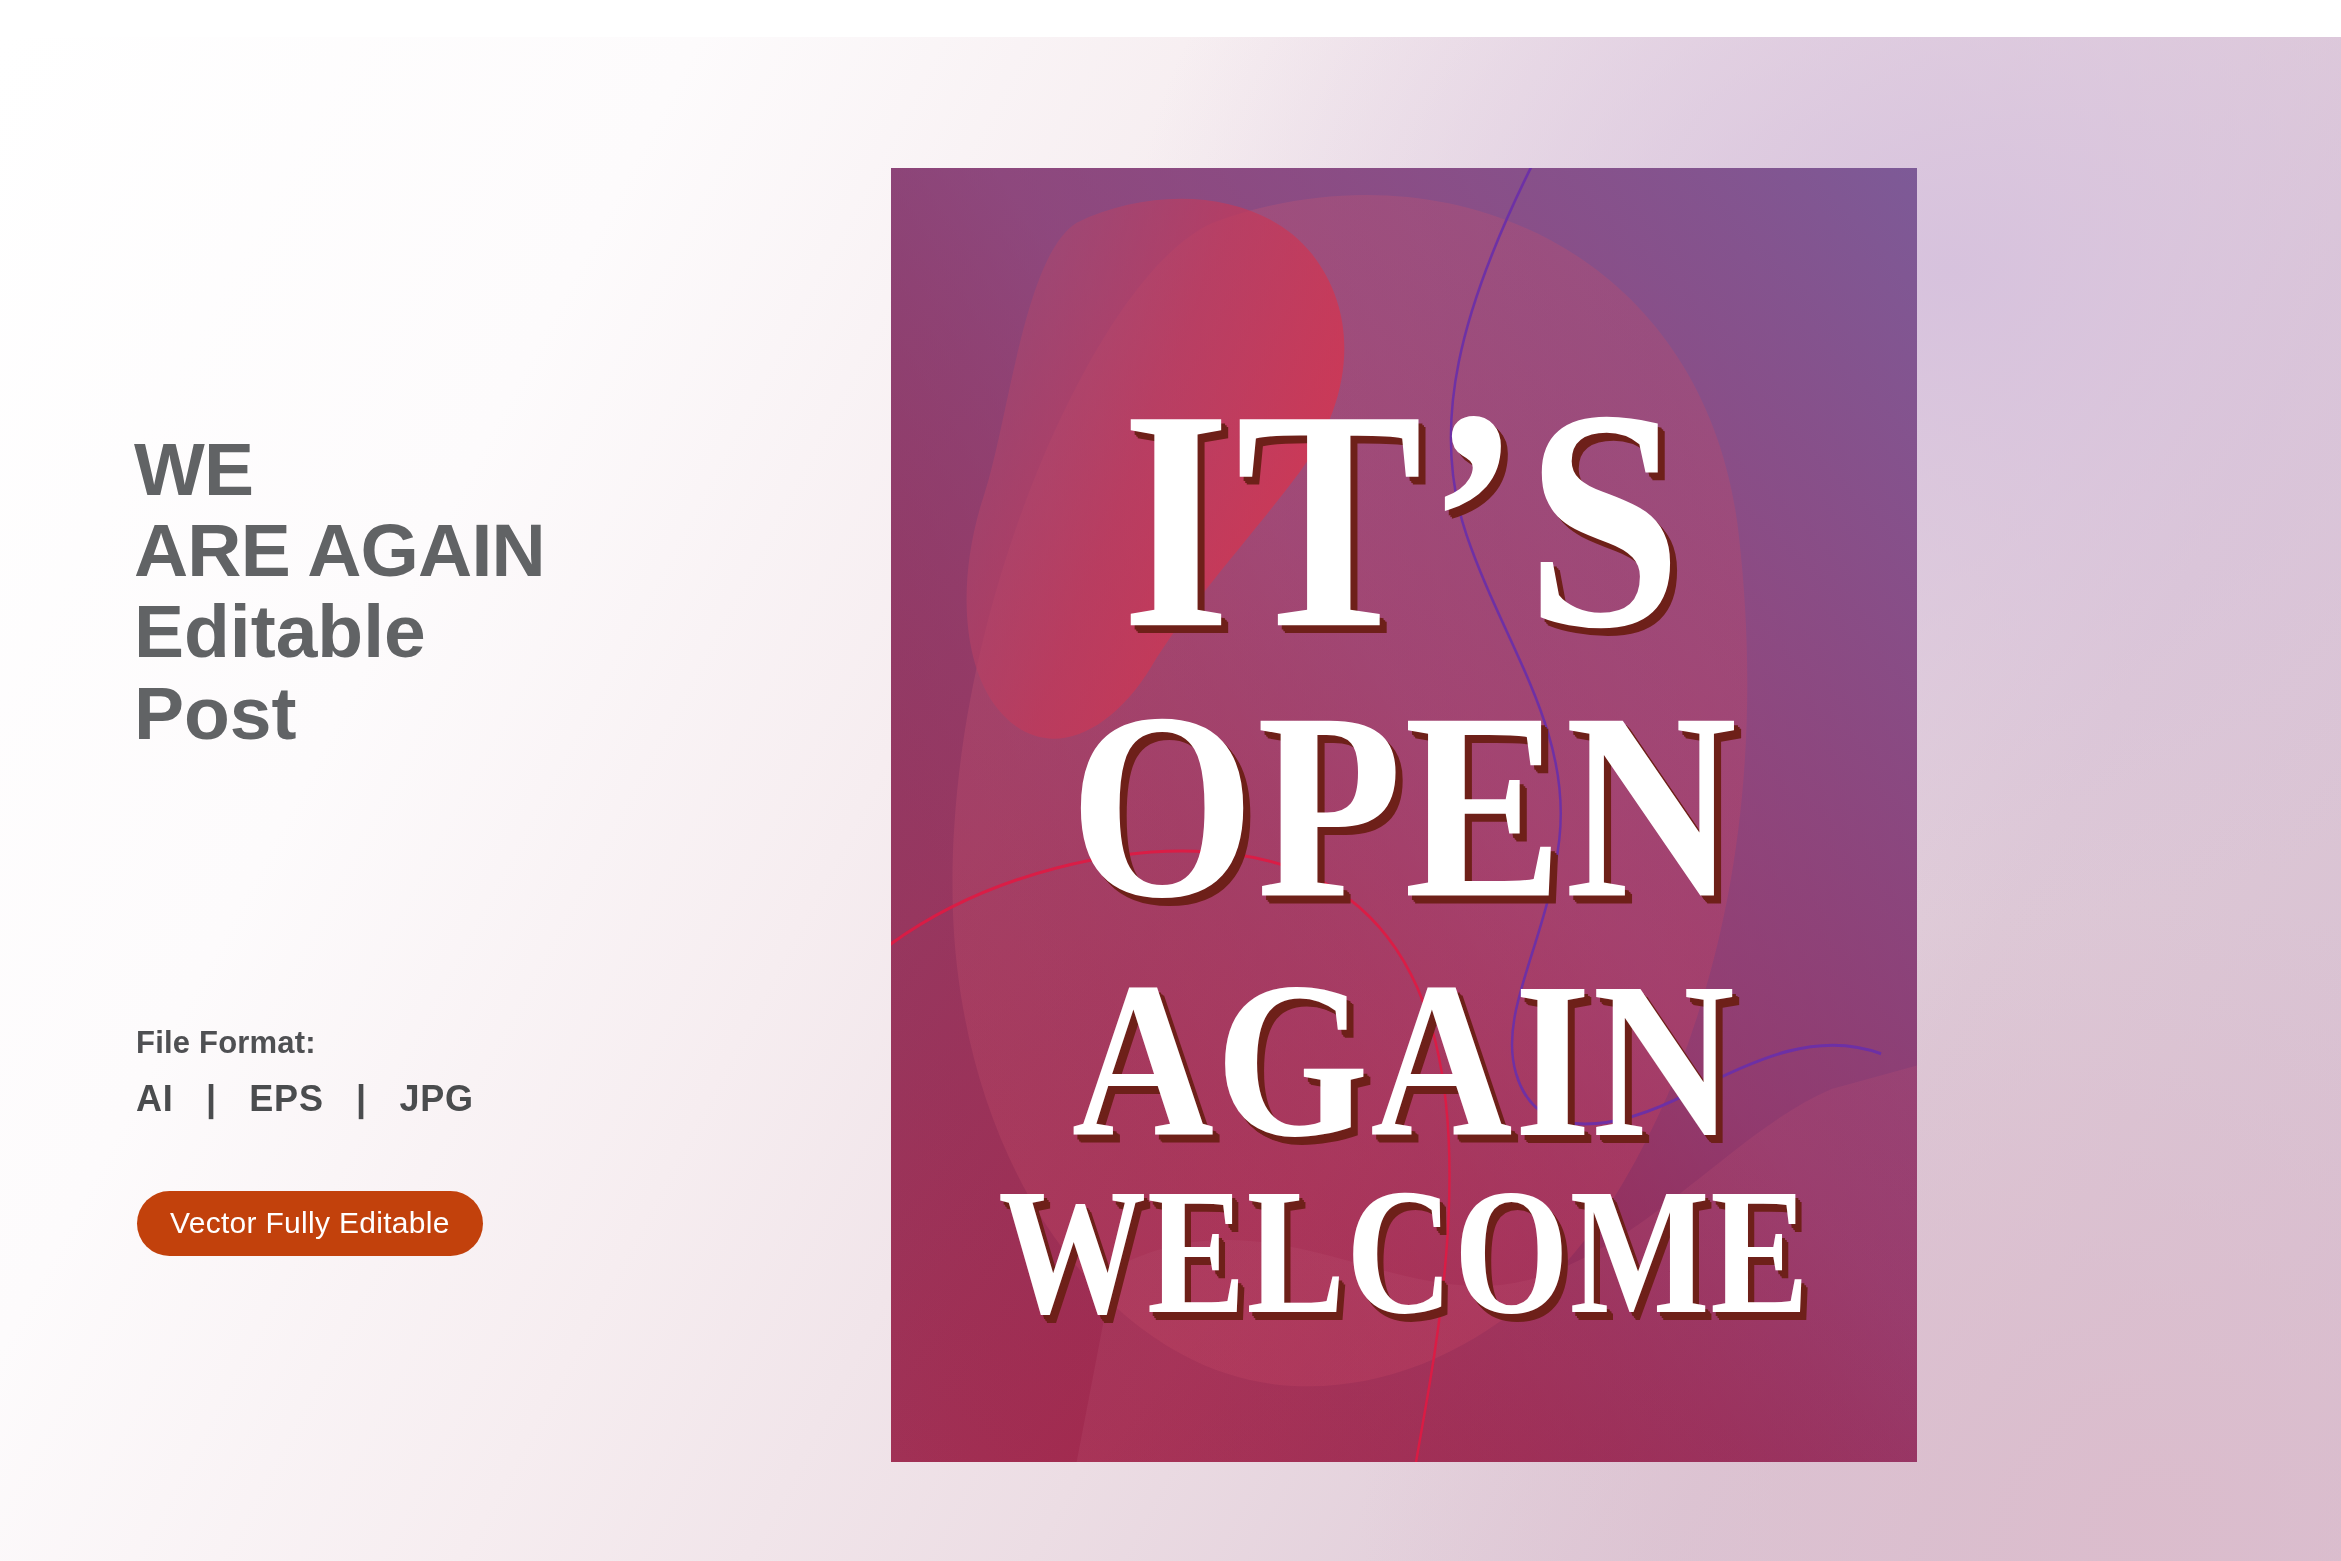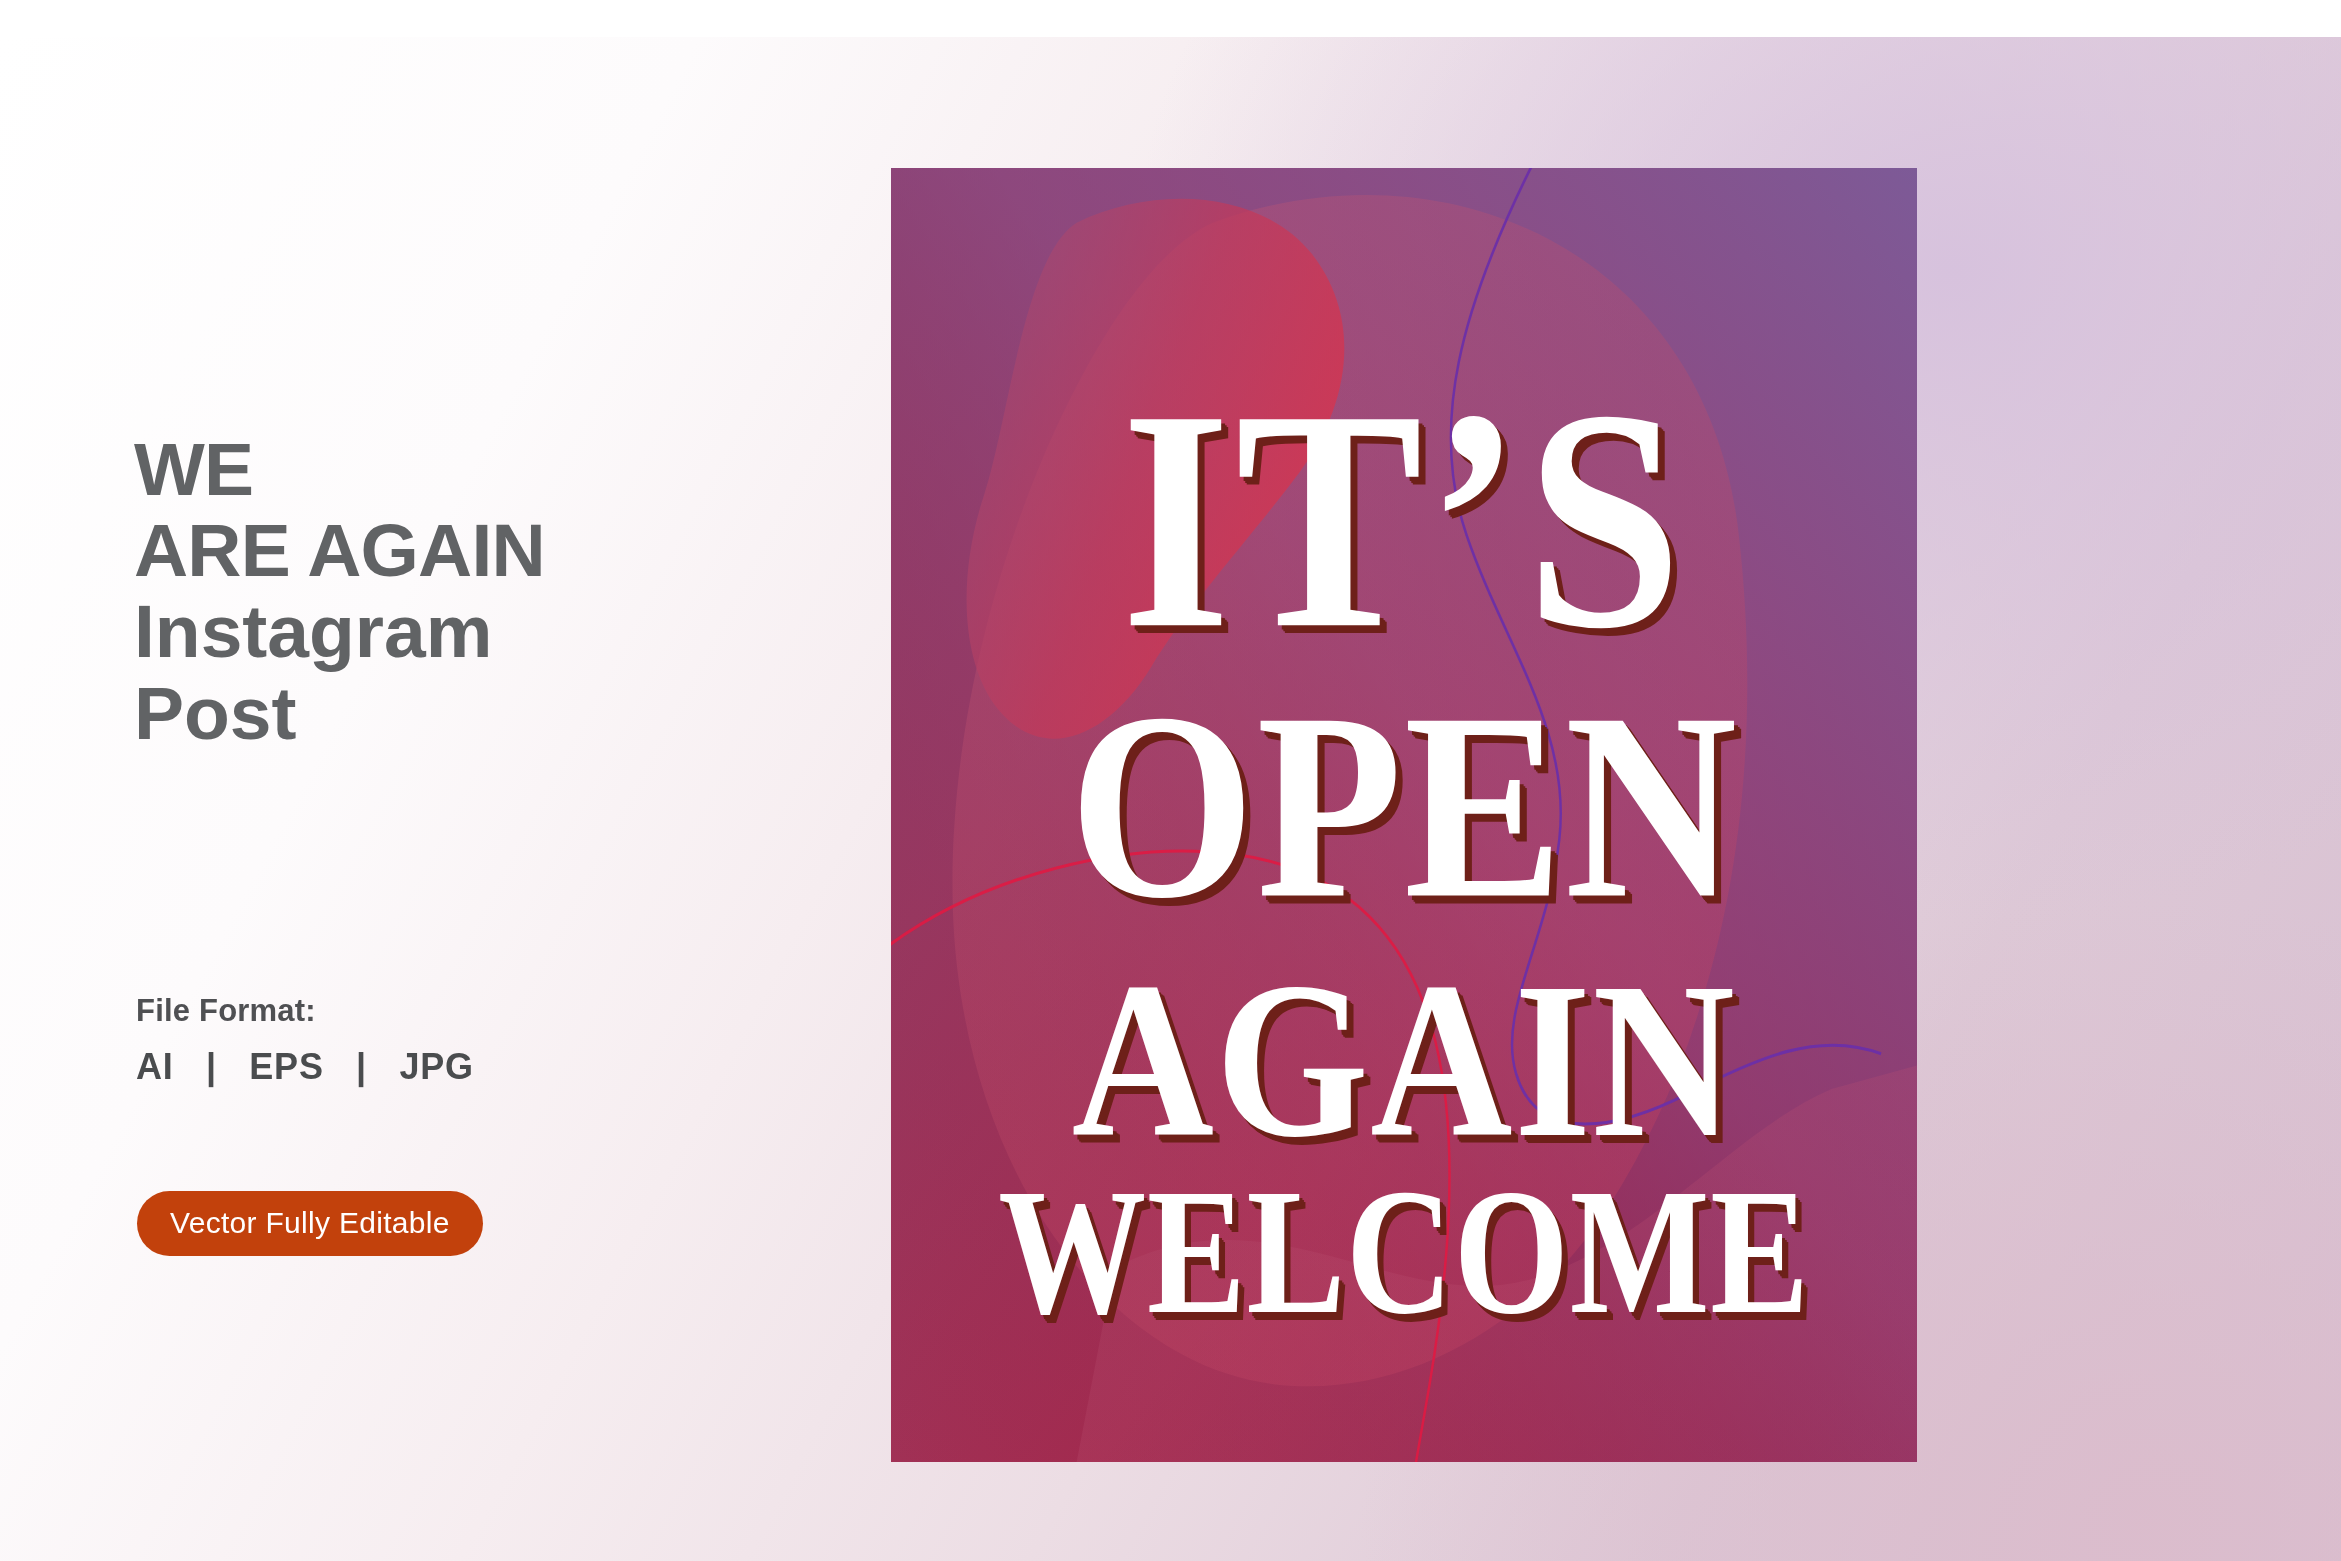--- a/index.html
+++ b/index.html
@@ -59,21 +59,21 @@
     margin-bottom: 4.7px;
   }
   .headline .ln.sub {
     font-weight: 600;
     letter-spacing: 0px;
   }
 
   #format-block {
     position: absolute;
     left: 136px;
-    top: 956px;
+    top: 988px;
   }
   .format-label {
     color: #4f5053;
     font-weight: 700;
     font-size: 31px;
     letter-spacing: 0.2px;
     margin: 0 0 17px 0;
   }
   .format-values {
     color: #4a4c4e;
@@ -181,21 +181,21 @@
 <body>
 
 <div id="canvas">
 
   <div id="bg"></div>
 
   <div id="left-col">
     <h1 class="headline">
       <span class="ln">WE</span>
       <span class="ln">ARE AGAIN</span>
-      <span class="ln sub">Instagram</span>
+      <span class="ln sub">Editable</span>
       <span class="ln sub">Post</span>
     </h1>
   </div>
 
   <div id="format-block">
     <p class="format-label">File Format:</p>
     <p class="format-values">AI   |   EPS   |   JPG</p>
   </div>
 
   <div id="badge">Vector Fully Editable</div>

